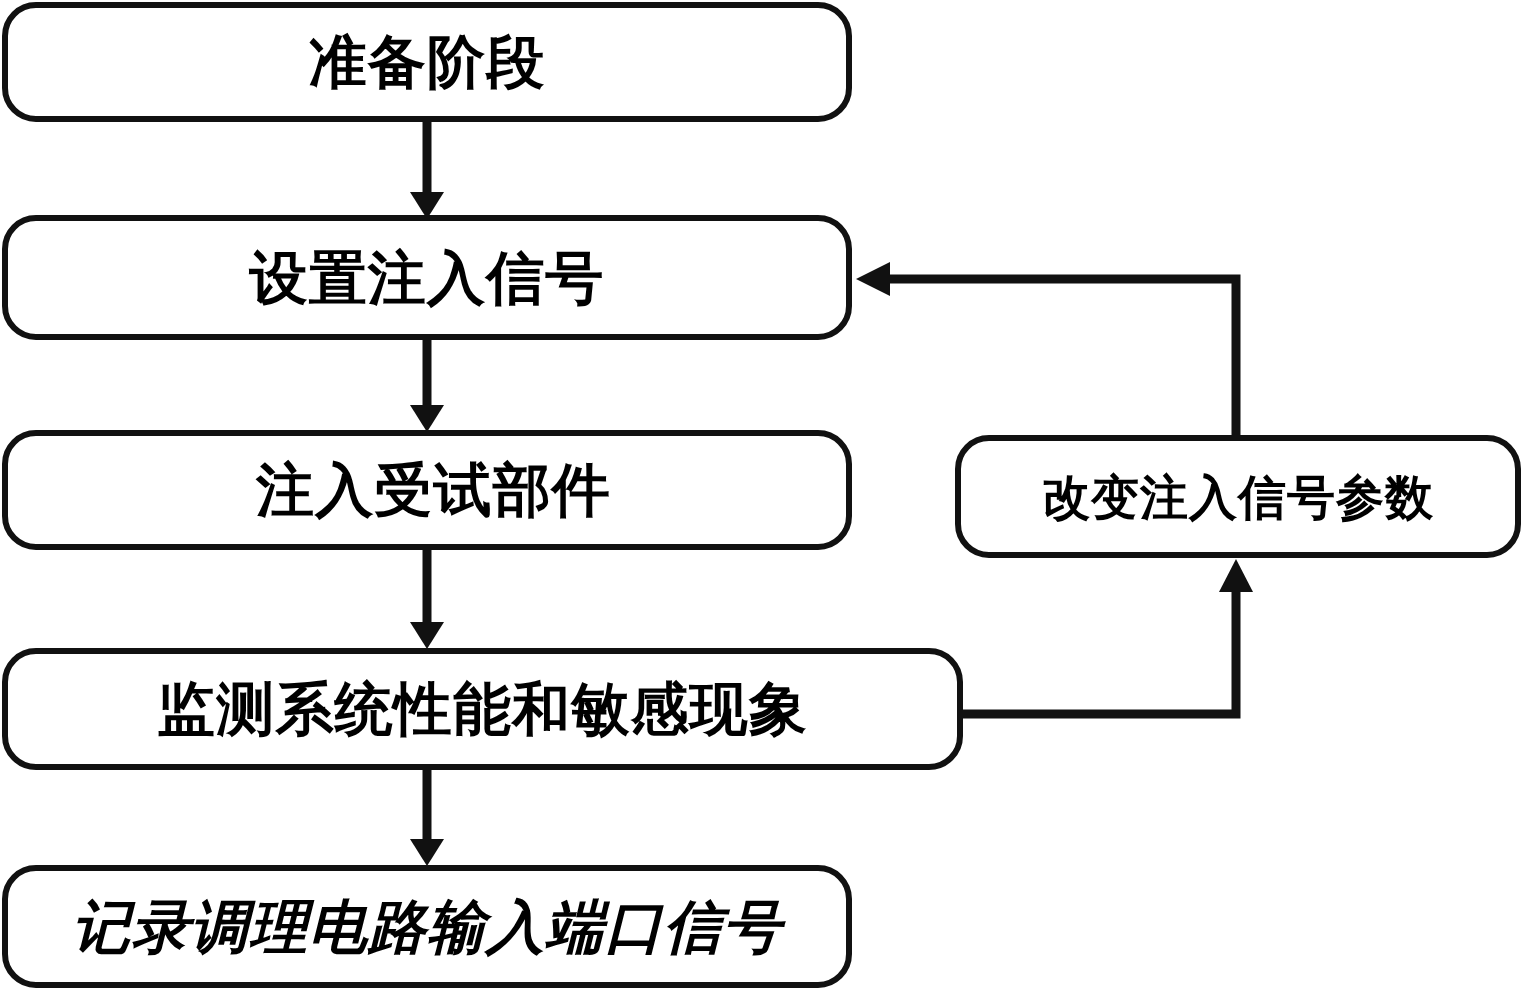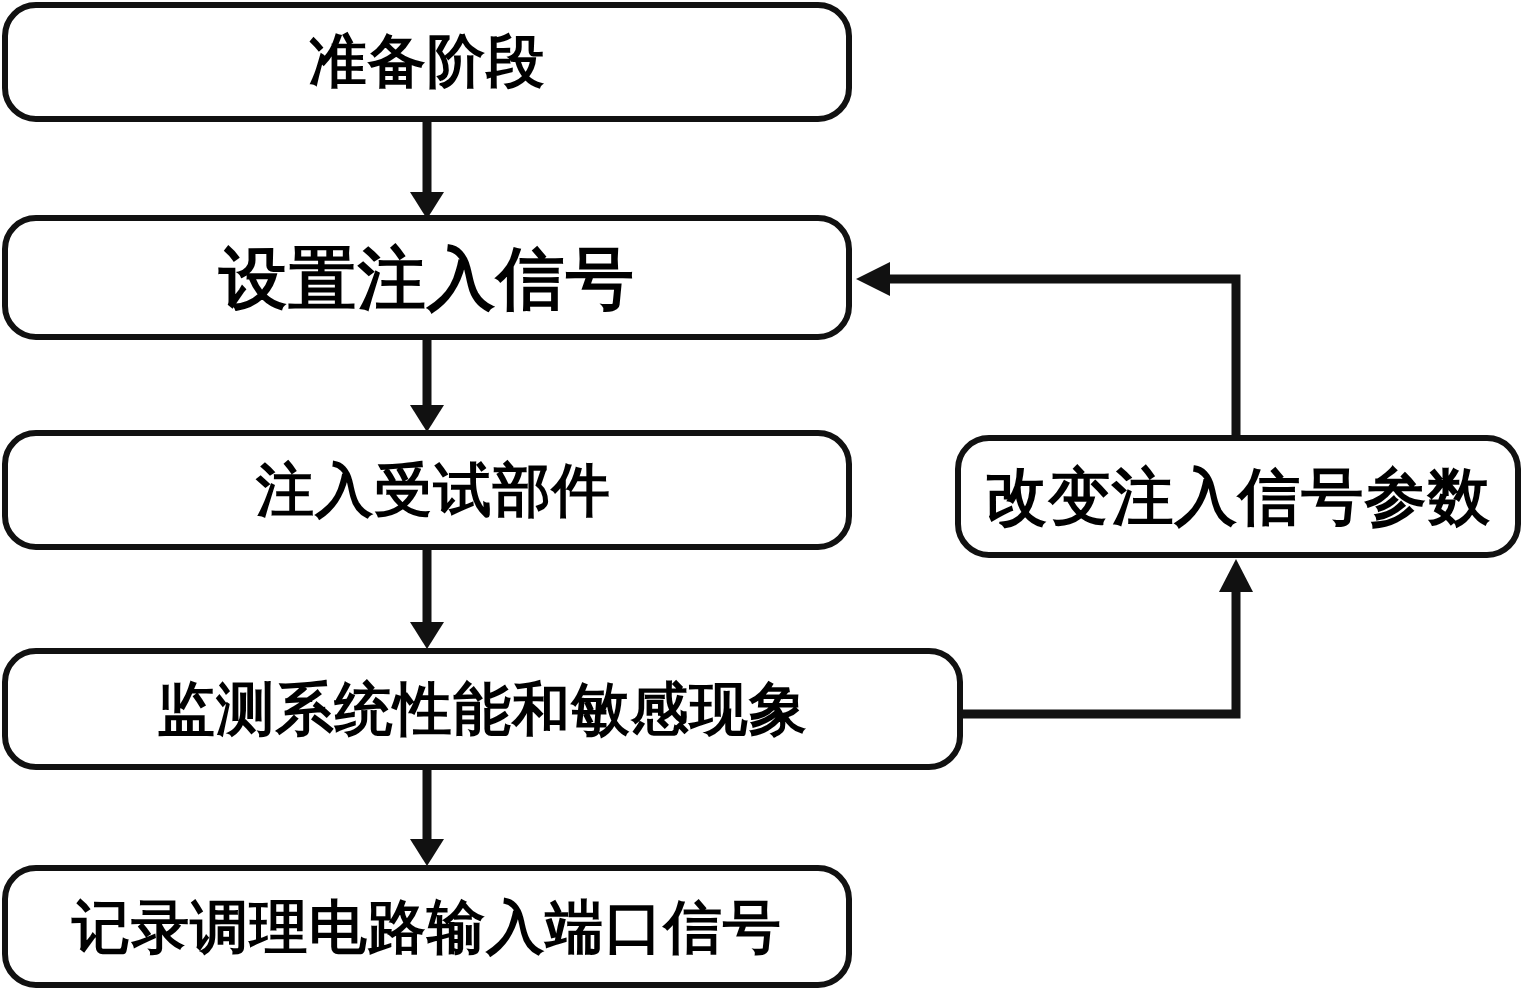--- a/index.html
+++ b/index.html
@@ -78,36 +78,36 @@
       <polygon points="1219,592 1253,592 1236,559" fill="#111111"></polygon>
     </g>
 
     <g>
       <path d="M 1236 435 L 1236 279 L 886 279" fill="none" stroke="#111111" stroke-width="9"></path>
       <polygon points="890,262 890,296 856,279" fill="#111111"></polygon>
     </g>
   </svg>
 
   <div class="node" style="left:2px; top:2px; width:850px; height:120px;">
-    <span class="node-label" style="font-size:58px;font-family:Liberation Serif, serif;">准备阶段</span>
+    <span class="node-label" style="font-size:58px;">准备阶段</span>
   </div>
 
   <div class="node" style="left:2px; top:215px; width:850px; height:125px;">
-    <span class="node-label" style="font-size:68px;">设置注入信号</span>
+    <span class="node-label" style="font-size:58px;">设置注入信号</span>
   </div>
 
   <div class="node" style="left:2px; top:430px; width:850px; height:120px;padding-left:13px;">
     <span class="node-label" style="font-size:58px;">注入受试部件</span>
   </div>
 
   <div class="node" style="left:2px; top:648px; width:961px; height:122px;">
     <span class="node-label" style="font-size:58px;">监测系统性能和敏感现象</span>
   </div>
 
   <div class="node" style="left:2px; top:865px; width:850px; height:123px;">
-    <span class="node-label" style="font-size:58px;">记录调理电路输入端口信号</span>
+    <span class="node-label" style="font-size:58px;font-style:italic;">记录调理电路输入端口信号</span>
   </div>
 
   <div class="node" style="left:955px; top:435px; width:566px; height:123px;">
-    <span class="node-label" style="font-size:62px;">改变注入信号参数</span>
+    <span class="node-label" style="font-size:48px;">改变注入信号参数</span>
   </div>
 
 </div>
 
 </body></html>

